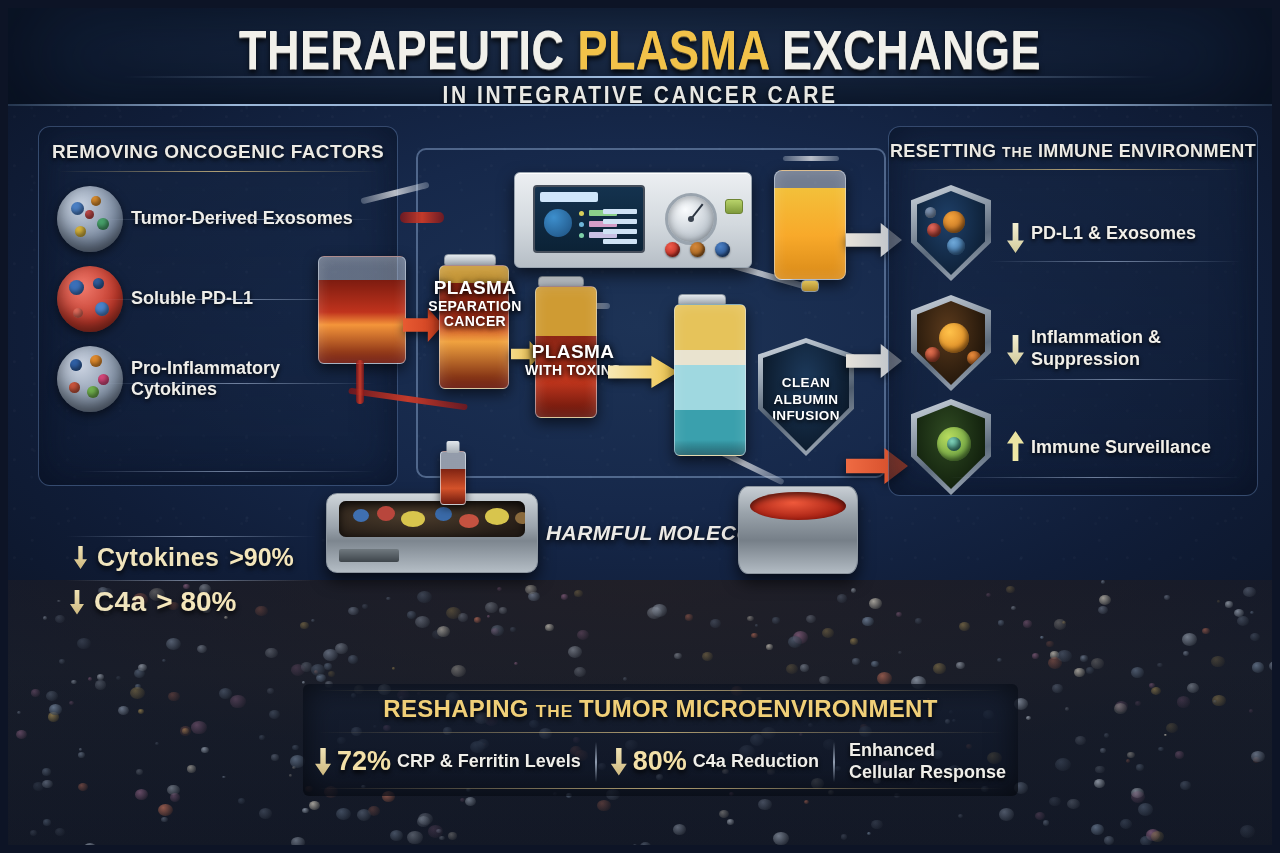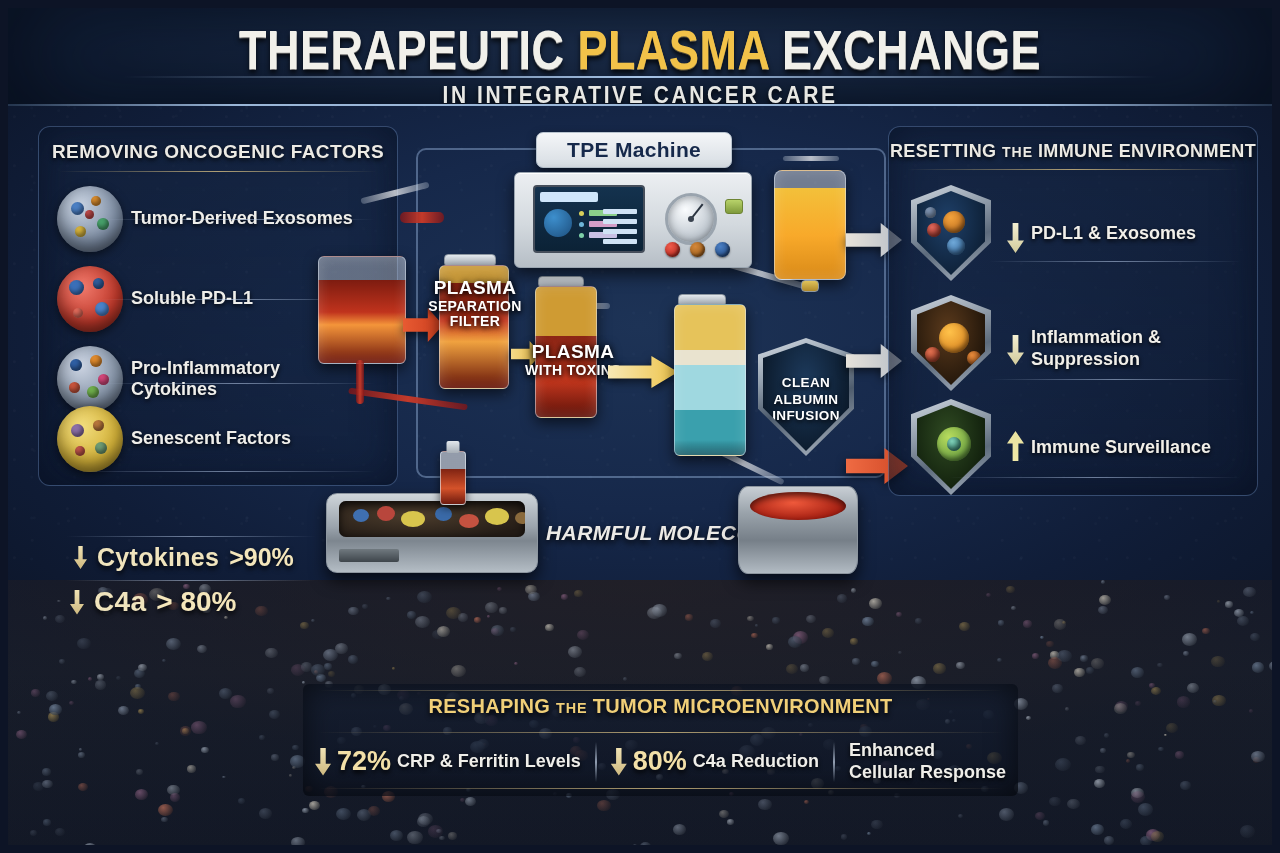--- a/index.html
+++ b/index.html
@@ -283,21 +283,21 @@
     border-radius:6px;
     background:linear-gradient(180deg,rgba(20,30,50,.72),rgba(13,20,36,.62));
     box-shadow:inset 0 0 30px rgba(0,0,0,.6);
   }
   .banner .bline{
     position:absolute;left:14px;right:14px;height:1px;
     background:linear-gradient(90deg,rgba(205,180,115,0),rgba(214,190,130,.8),rgba(205,180,115,0));
   }
   .banner-title{
     position:absolute;left:0;right:0;top:11px;text-align:center;
-    font-size:20px;font-weight:bold;color:#f0cf78;letter-spacing:.3px;
+    font-size:24px;font-weight:bold;color:#f0cf78;letter-spacing:.3px;
     text-shadow:0 3px 5px rgba(0,0,0,.9);white-space:nowrap;
   }
   .banner-title .sm{font-size:.72em;letter-spacing:1px;}
   .banner-stats{
     position:absolute;left:0;right:0;top:56px;
     display:flex;align-items:center;justify-content:center;gap:14px;
   }
   .bstat{display:flex;align-items:center;gap:6px;white-space:nowrap;}
   .bstat .pct{font-size:27px;font-weight:bold;color:#f3e0a8;text-shadow:0 3px 5px rgba(0,0,0,.9);}
   .bstat .txt{font-size:18px;font-weight:600;color:#efeee9;text-shadow:0 2px 4px rgba(0,0,0,.9);}
@@ -699,29 +699,20 @@
           <i class="dot" style="left:33px;top:9px;width:12px;height:12px;background:#e08a2c;"></i>
           <i class="dot" style="left:41px;top:28px;width:11px;height:11px;background:#d4467a;"></i>
           <i class="dot" style="left:30px;top:40px;width:12px;height:12px;background:#6fae4c;"></i>
           <i class="dot" style="left:12px;top:36px;width:11px;height:11px;background:#c9543c;"></i>
         </div>
         <div class="factor-label" style="white-space:pre-line;">Pro-Inflammatory
 Cytokines</div>
       </div>
       <div class="divider" style="left:60px;right:22px;top:256px;"></div>
 
-      <div class="factor-row" style="top:272px;">
-        <div class="blob" style="background:radial-gradient(circle at 38% 32%,#f2dd7e,#d4b239 58%,#8d7420);">
-          <i class="dot" style="left:14px;top:18px;width:13px;height:13px;background:#8c6fa8;"></i>
-          <i class="dot" style="left:36px;top:14px;width:11px;height:11px;background:#b8753c;"></i>
-          <i class="dot" style="left:38px;top:36px;width:12px;height:12px;background:#6f9c74;"></i>
-          <i class="dot" style="left:18px;top:40px;width:10px;height:10px;background:#c0544a;"></i>
-        </div>
-        <div class="factor-label">Senescent Factors</div>
-      </div>
       <div class="divider" style="left:40px;right:22px;top:344px;"></div>
     </div>
 
     <div class="divider" style="left:58px;width:250px;top:528px;"></div>
 
     <div class="stat-row" style="top:535px;font-size:25px;left:66px;">
       <span class="arrow-d" style="width:13px;height:23px;"></span>
       <span class="lbl">Cytokines</span>
       <span class="val">&gt;90%</span>
     </div>
@@ -749,21 +740,21 @@
     <div class="big-arrow" style="left:395px;top:300px;width:40px;">
       <i style="background:linear-gradient(90deg,#e85a32,#c93d1e);"></i>
     </div>
 
     <div class="cap" style="left:462px;top:246px;width:52px;height:13px;"></div>
     <div class="vessel" style="left:431px;top:257px;width:70px;height:124px;
                 background:linear-gradient(180deg,#c99a3a 0 14%,#8a2212 14%,#c83a20 45%,#f0a23f 62%,#661409 100%);"></div>
     <div class="vlabel" style="left:418px;top:270px;width:98px;">
       <span class="l1">PLASMA</span>
       <span class="l2">SEPARATION</span>
-      <span class="l2">FILTER</span>
+      <span class="l2">CANCER</span>
     </div>
 
     <div class="big-arrow" style="left:503px;top:333px;width:30px;height:26px;">
       <i style="background:linear-gradient(90deg,#f3d98a,#e6b83f);"></i>
     </div>
 
     <div class="cap" style="left:553px;top:268px;width:46px;height:12px;"></div>
     <div class="vessel" style="left:527px;top:278px;width:62px;height:132px;
                 background:linear-gradient(180deg,#cf9b33 0 38%,#8e2616 38%,#c9391f 70%,#5f1209 100%);"></div>
     <div class="vlabel" style="left:510px;top:334px;width:110px;">
@@ -777,21 +768,20 @@
 
     <div class="cap" style="left:694px;top:286px;width:48px;height:13px;"></div>
     <div class="vessel" style="left:666px;top:296px;width:72px;height:152px;
                 background:linear-gradient(180deg,#e6c35a 0 30%,#e9e3cf 30% 40%,#9fd8e0 40% 70%,#3aa0ad 70% 90%,#1d5f6b 100%);"></div>
 
     <div class="tube" style="left:775px;top:148px;width:56px;height:5px;"></div>
     <div class="vessel" style="left:766px;top:162px;width:72px;height:110px;border-radius:8px;
                 background:linear-gradient(180deg,rgba(250,250,250,.4) 0 16%,#f3c03a 16%,#f8a92a 60%,#d98a18 100%);"></div>
     <div class="cap" style="left:802px;top:272px;width:18px;height:12px;background:linear-gradient(180deg,#e0c35a,#b0892a);"></div>
 
-    <div class="tpe-chip">TPE Machine</div>
     <div class="machine">
       <div class="screen">
         <div class="topbar"></div>
         <div class="globe"></div>
         <i class="ledrow" style="top:24px;background:#d8d05a;"></i>
         <i class="ledrow" style="top:35px;background:#6fb6d8;"></i>
         <i class="ledrow" style="top:46px;background:#7ed0a8;"></i>
         <i class="chip" style="top:23px;background:#8bd08a;"></i>
         <i class="chip" style="top:34px;background:#d39ec8;"></i>
         <i class="chip" style="top:45px;background:#c8c0e4;"></i>

